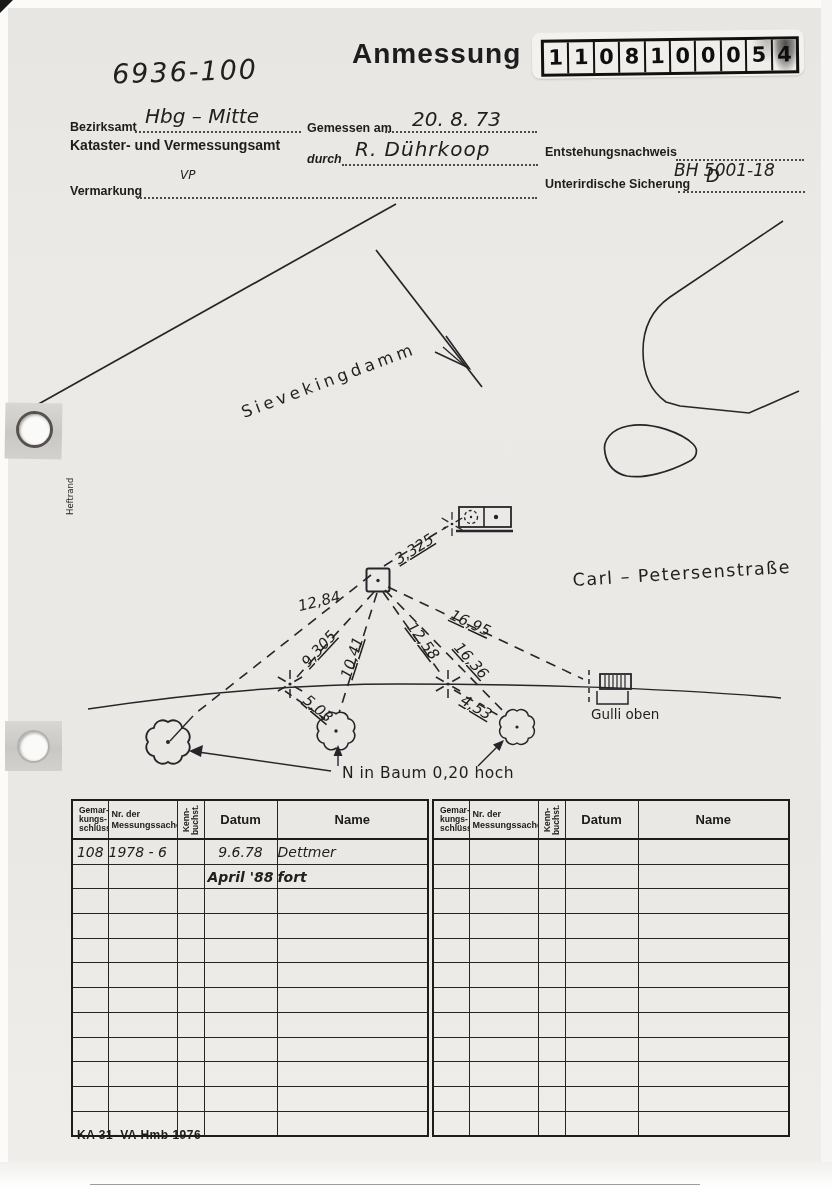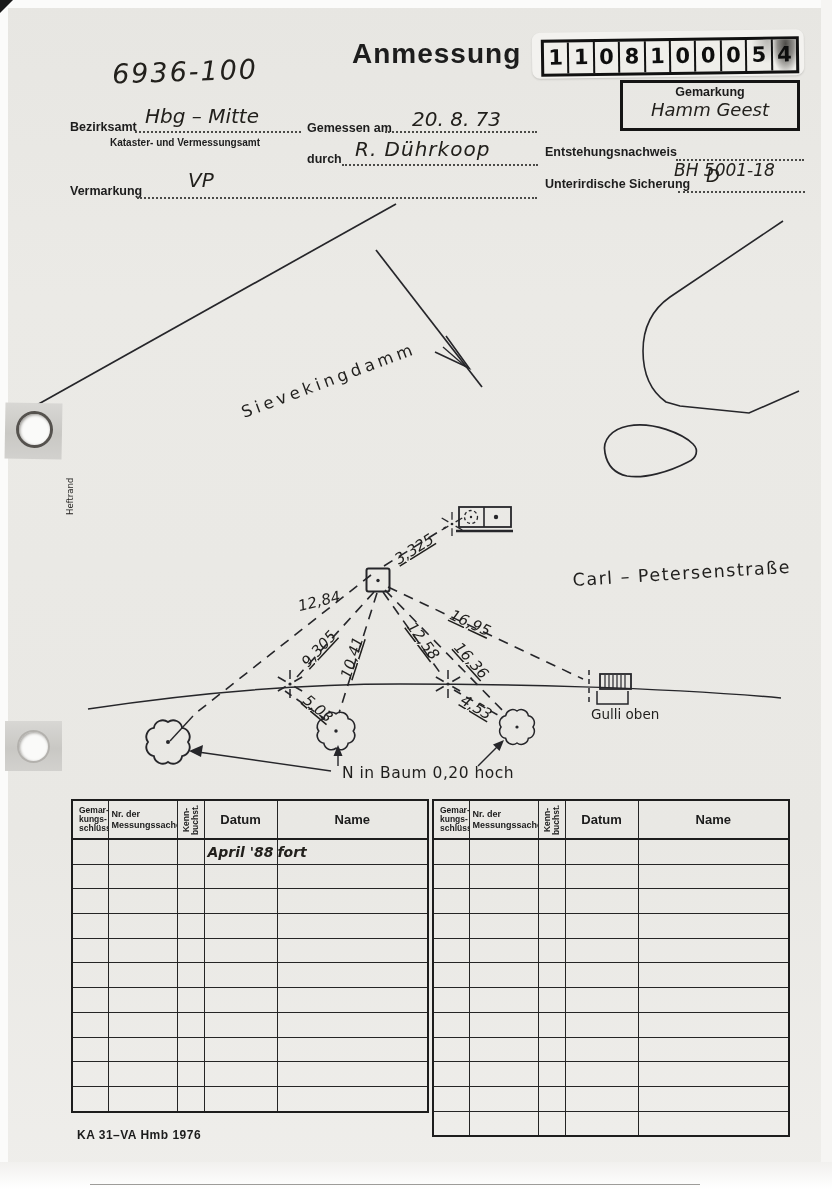--- a/index.html
+++ b/index.html
@@ -193,44 +193,40 @@
       <span class="numcell">8</span>
       <span class="numcell">1</span>
       <span class="numcell">0</span>
       <span class="numcell">0</span>
       <span class="numcell">0</span>
       <span class="numcell sm9">5</span>
       <span class="numcell sm10">4</span>
     </div>
   </div>
 
-  <div class="gembox">
-    <span class="lab">Gemarkung</span>
-    <span class="val hw">Hamm  Geest</span>
-  </div>
 
   <div class="abs pr" style="left:70px;top:120px;font-size:12.5px;">Bezirksamt</div>
   <div class="abs hw" style="left:145px;top:104px;font-size:20px;">Hbg – Mitte</div>
   <div class="dotline" style="left:135px;top:131px;width:166px;"></div>
-  <div class="abs pr" style="left:70px;top:137px;font-size:10px;margin-left:40px;">Kataster- und Vermessungsamt</div>
+  <div class="abs pr" style="left:70px;top:137px;font-size:14px;">Kataster- und Vermessungsamt</div>
 
   <div class="abs pr" style="left:307px;top:121px;font-size:12.5px;">Gemessen am</div>
   <div class="abs hw" style="left:412px;top:107px;font-size:20px;">20. 8. 73</div>
   <div class="dotline" style="left:385px;top:131px;width:152px;"></div>
 
-  <div class="abs pr" style="left:307px;top:152px;font-size:12.5px;">durch</div>
+  <div class="abs pr" style="left:307px;top:152px;font-size:12.5px;font-style:italic;">durch</div>
   <div class="abs hw" style="left:355px;top:137px;font-size:20px;letter-spacing:1px;">R. Dührkoop</div>
   <div class="dotline" style="left:342px;top:164px;width:196px;"></div>
 
   <div class="abs pr" style="left:545px;top:145px;font-size:12.5px;">Entstehungsnachweis</div>
   <div class="abs hw" style="left:674px;top:136px;font-size:17px;margin-top:24px;">BH 5001-18</div>
   <div class="dotline" style="left:676px;top:159px;width:128px;"></div>
 
   <div class="abs pr" style="left:70px;top:184px;font-size:12.5px;">Vermarkung</div>
-  <div class="abs hw" style="left:188px;top:168px;font-size:20px;">VP</div>
+  <div class="abs hw" style="left:180px;top:168px;font-size:12px;">VP</div>
   <div class="dotline" style="left:137px;top:197px;width:400px;"></div>
 
   <div class="abs pr" style="left:545px;top:177px;font-size:12.5px;">Unterirdische Sicherung</div>
   <div class="abs hw" style="left:706px;top:165px;font-size:18px;">D</div>
   <div class="dotline" style="left:678px;top:191px;width:127px;"></div>
 
   <table class="sig" style="left:71px;width:356px;">
     <colgroup>
         <col style="width:36px">
         <col style="width:69px">
@@ -252,20 +248,27 @@
       <th class="kenn-wrap">
         <div class="kenn-rot">
               <span>Kenn-</span>
               <span>buchst.</span>
             </div>
       </th>
       <th class="hcen">Datum</th>
       <th class="hcen">Name</th>
     </tr>
     <tr>
+      <td class="hwc ctr">108</td>
+      <td class="hwc">1978 - 6</td>
+      <td></td>
+      <td class="hwc ctr">9.6.78</td>
+      <td class="hwc">Dettmer</td>
+    </tr>
+    <tr>
       <td></td>
           <td></td>
           <td></td>
       <td class="hwc ctr bolder">April '88</td>
       <td class="hwc bolder">fort</td>
     </tr>
     <tr>
           <td></td>
           <td></td>
           <td></td>

